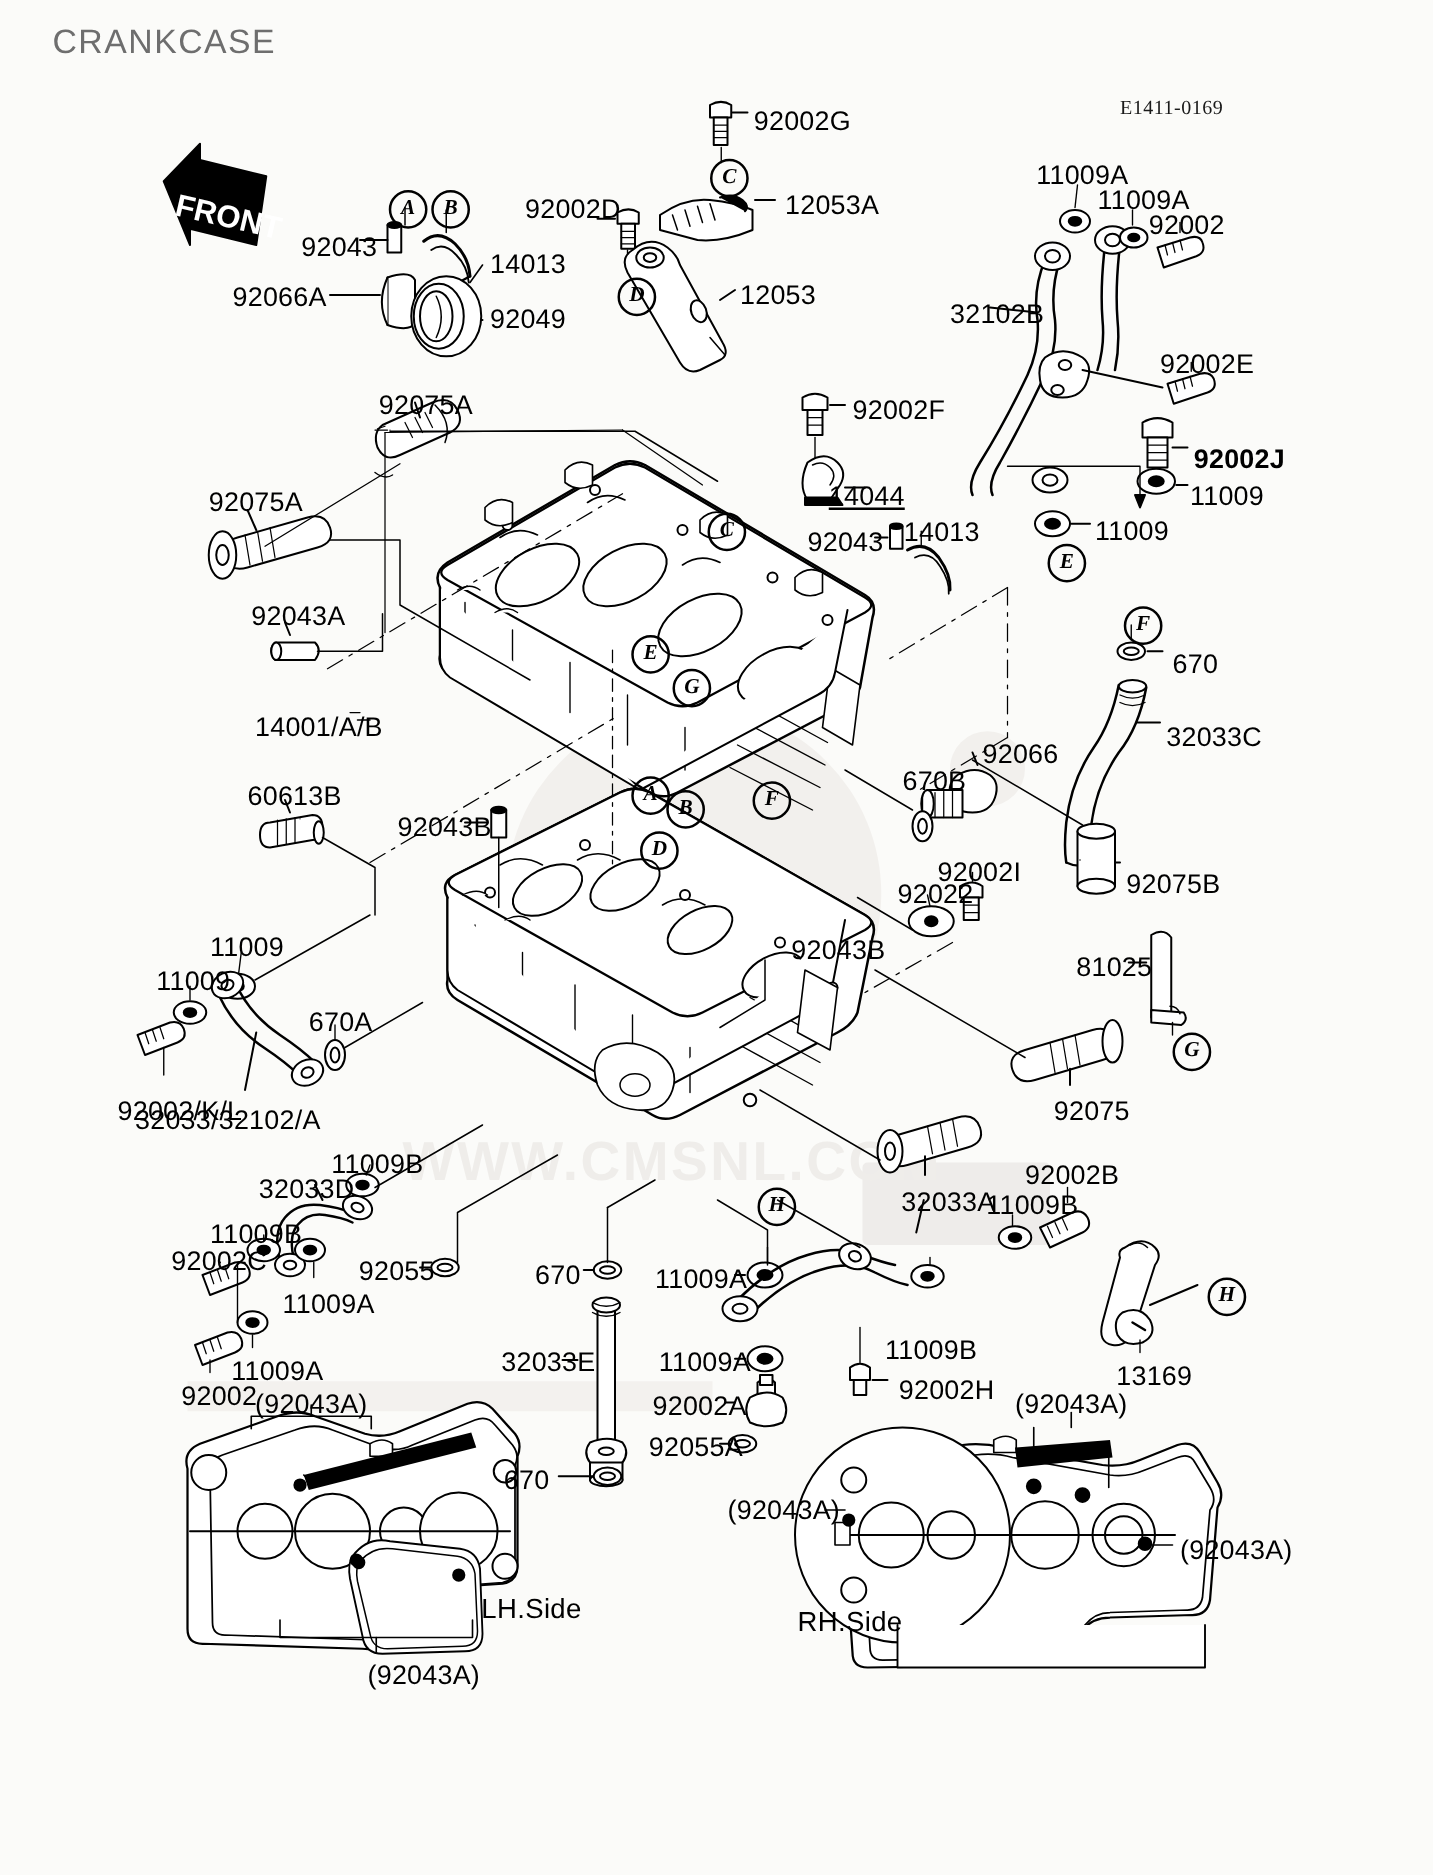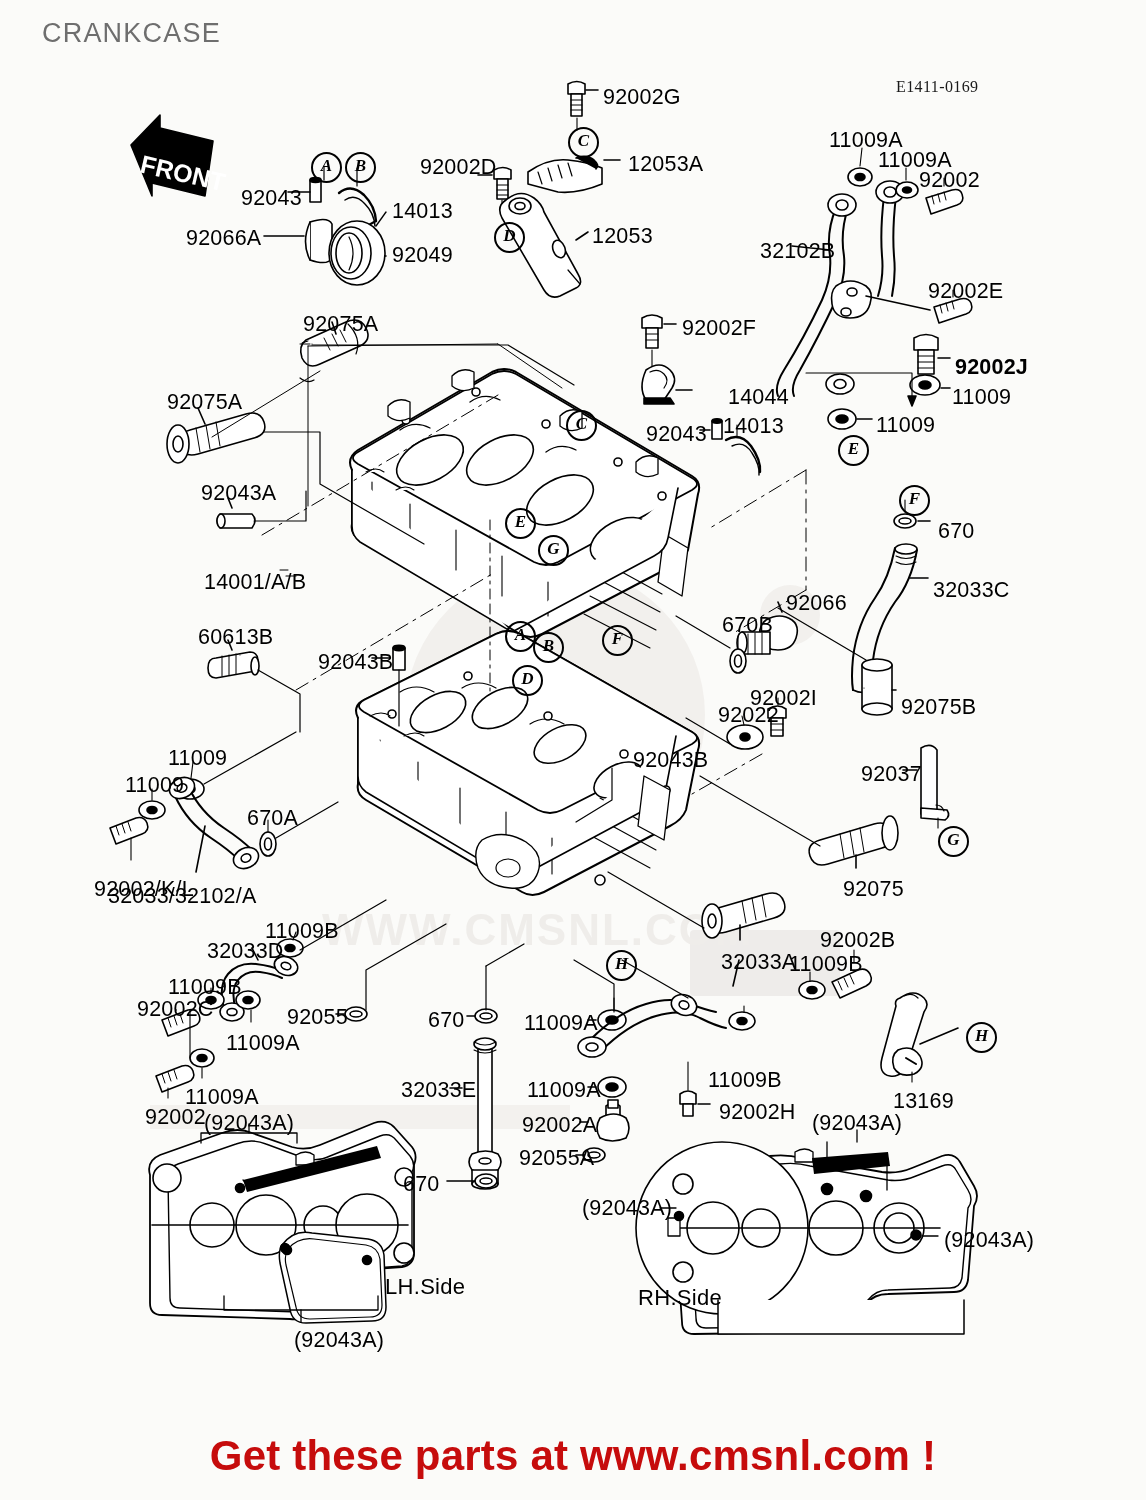--- a/index.html
+++ b/index.html
@@ -784,32 +784,32 @@
       <div class="lbl" style="left: 955px; top: 355px; font-weight: bold;">92002J</div>
       <div class="lbl" style="left: 952px; top: 385px;">11009</div>
       <div class="lbl" style="left: 876px; top: 413px;">11009</div>
       <div class="lbl" style="left: 303px; top: 312px;">92075A</div>
       <div class="lbl" style="left: 167px; top: 390px;">92075A</div>
       <div class="lbl" style="left: 201px; top: 481px;">92043A</div>
       <div class="lbl" style="left: 204px; top: 570px;">14001/A/B</div>
       <div class="lbl" style="left: 198px; top: 625px;">60613B</div>
       <div class="lbl" style="left: 318px; top: 650px;">92043B</div>
       <div class="lbl" style="left: 682px; top: 316px; text-align: center;">92002F</div>
-      <div class="lbl" style="left: 728px; top: 385px;">14044</div>
+      <div class="lbl" style="left: 663px; top: 385px; text-decoration: underline;">14044</div>
       <div class="lbl" style="left: 646px; top: 422px;">92043</div>
       <div class="lbl" style="left: 723px; top: 414px;">14013</div>
       <div class="lbl" style="left: 938px; top: 519px;">670</div>
       <div class="lbl" style="left: 933px; top: 578px;">32033C</div>
       <div class="lbl" style="left: 755px; top: 591px; margin-left: 31px;">92066</div>
       <div class="lbl" style="left: 722px; top: 613px;">670B</div>
       <div class="lbl" style="left: 901px; top: 695px;">92075B</div>
       <div class="lbl" style="left: 750px; top: 686px;">92002I</div>
       <div class="lbl" style="left: 718px; top: 703px;">92022</div>
       <div class="lbl" style="left: 633px; top: 748px;">92043B</div>
-      <div class="lbl" style="left: 861px; top: 762px;">92037</div>
+      <div class="lbl" style="left: 861px; top: 762px;">81025</div>
       <div class="lbl" style="left: 843px; top: 877px;">92075</div>
       <div class="lbl" style="left: 168px; top: 746px;">11009</div>
       <div class="lbl" style="left: 125px; top: 773px;">11009</div>
       <div class="lbl" style="left: 247px; top: 806px;">670A</div>
       <div class="lbl" style="left: 94px; top: 877px;">92002/K/L</div>
       <div class="lbl" style="left: 108px; top: 884px;">32033/32102/A</div>
       <div class="lbl" style="left: 265px; top: 919px;">11009B</div>
       <div class="lbl" style="left: 207px; top: 939px;">32033D</div>
       <div class="lbl" style="left: 168px; top: 975px;">11009B</div>
       <div class="lbl" style="left: 137px; top: 997px;">92002C</div>
@@ -854,15 +854,14 @@
       <div class="cmark" style="left: 938px; top: 826px;">G</div>
       <div class="cmark" style="left: 606px; top: 950px;">H</div>
       <div class="cmark" style="left: 966px; top: 1022px;">H</div>
     </div>
 
   <div id="sides-host">
       <div class="side-note" style="left: 385px; top: 1274px;">LH.Side</div>
       <div class="side-note" style="left: 638px; top: 1285px;">RH.Side</div>
     </div>
 
-  <div class="footer-cta">Get these parts at www.cmsnl.com !</div>
 
 </div>
 
 </body></html>

